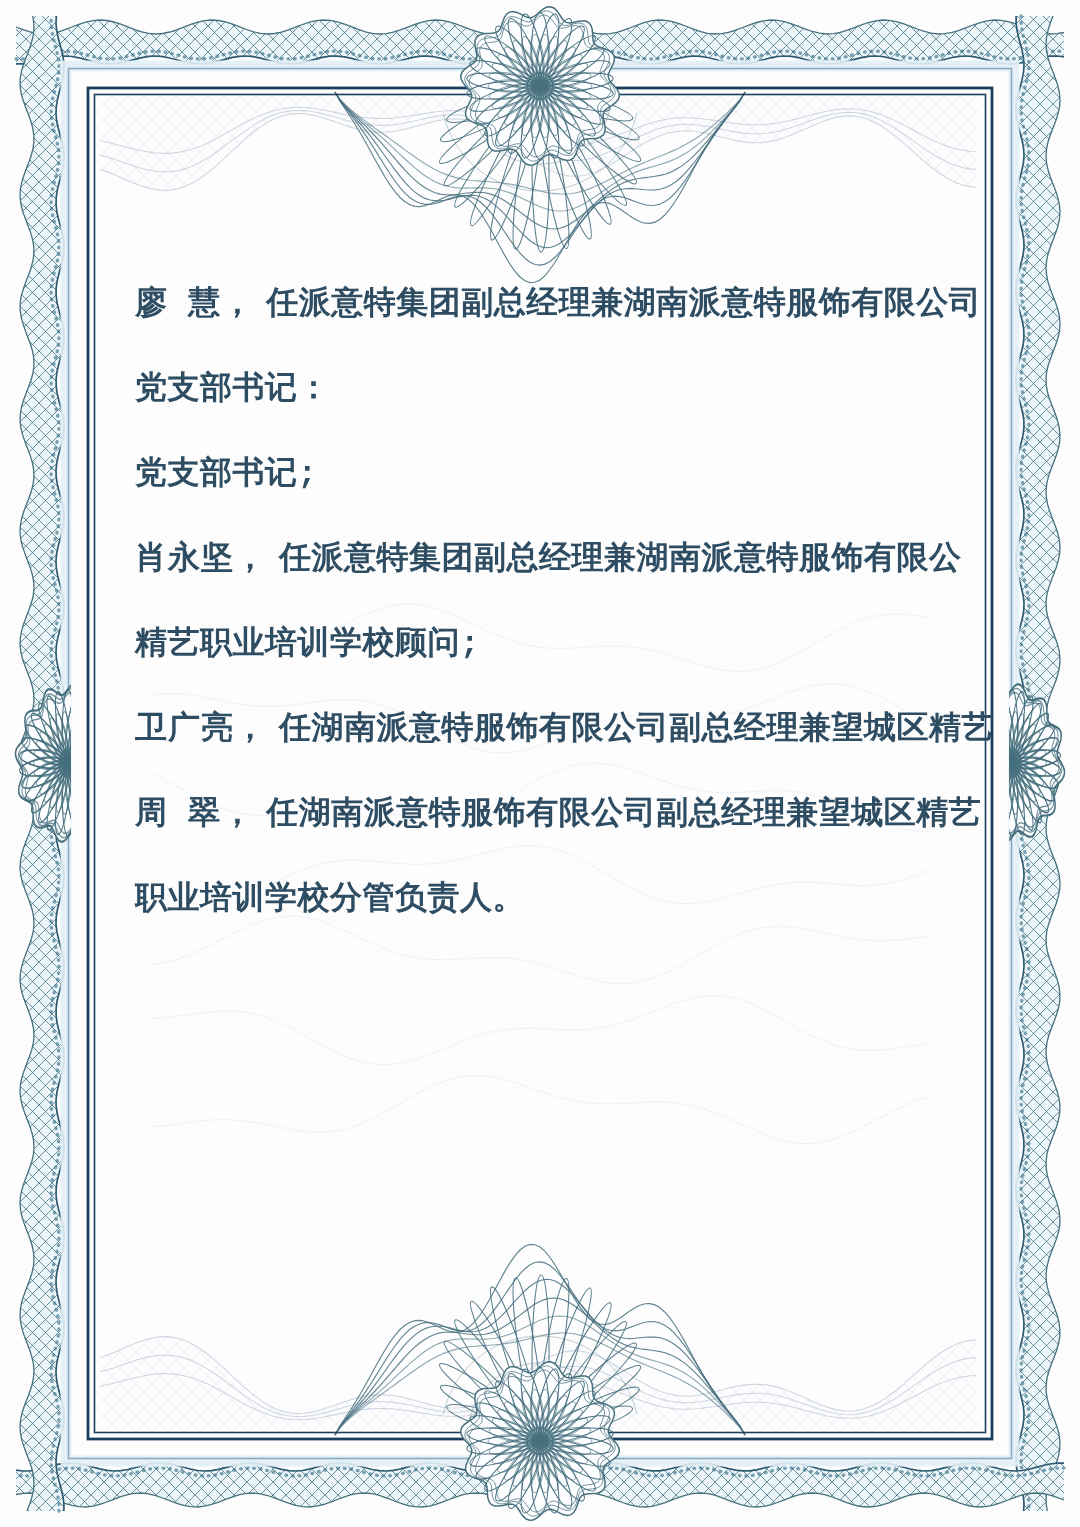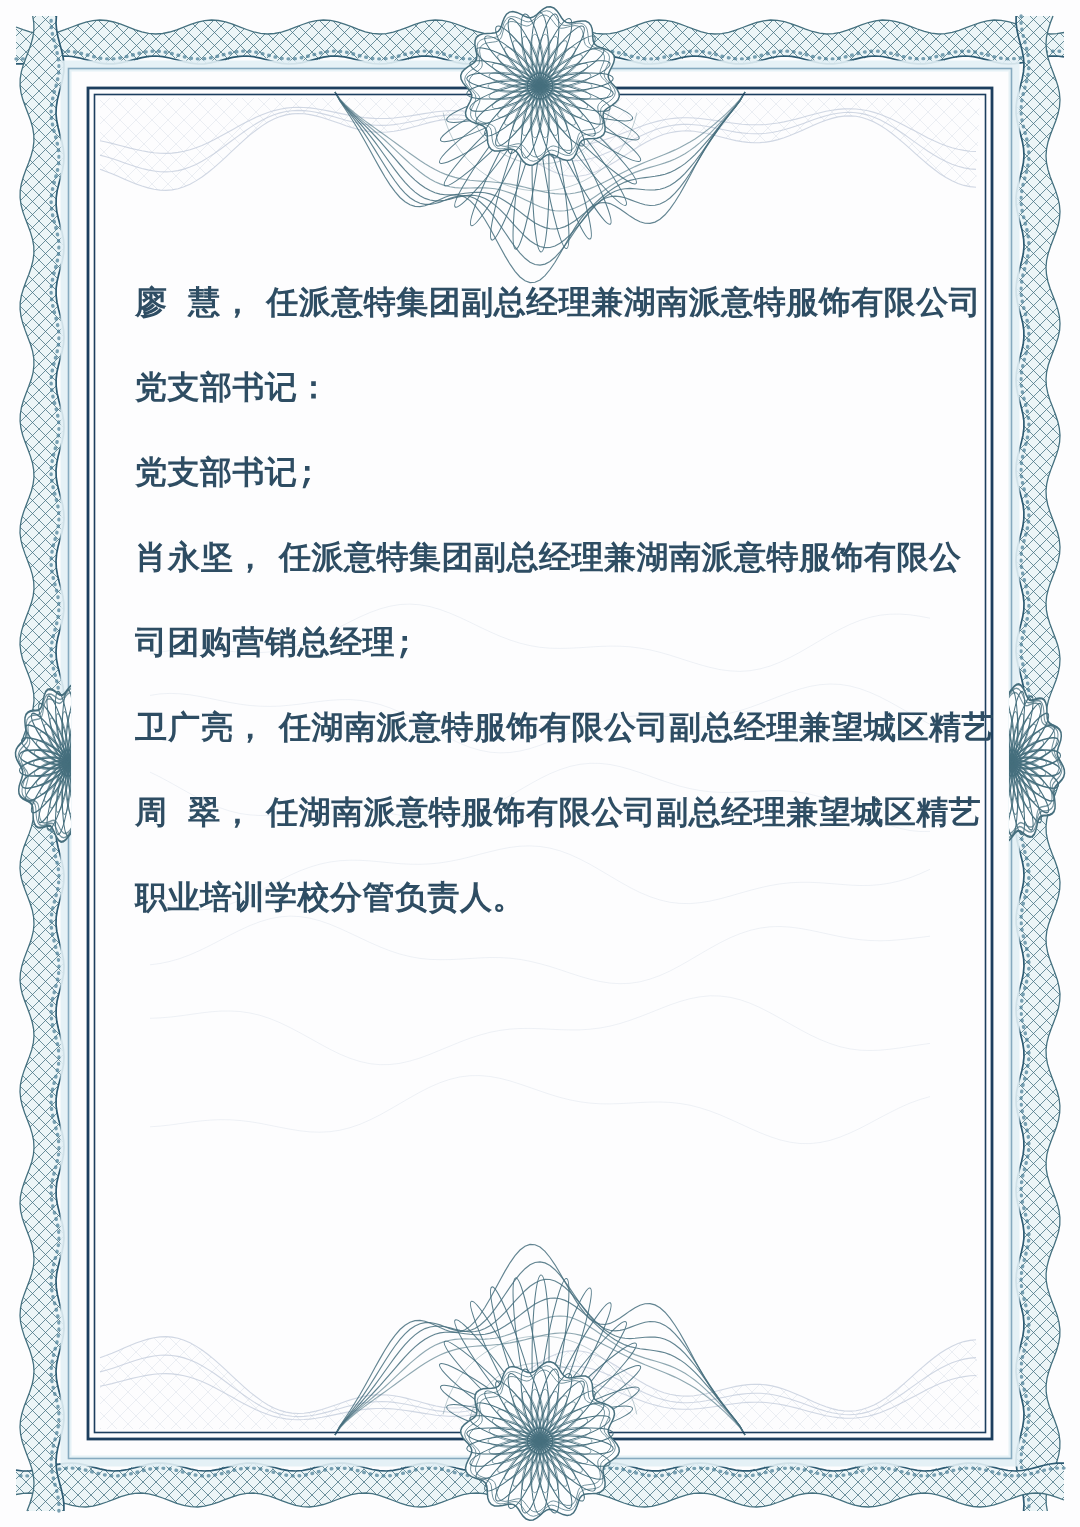--- a/index.html
+++ b/index.html
@@ -414,21 +414,21 @@
 
   <div class="entry">
     <div class="line">党支部书记;</div>
   </div>
 
   <div class="entry">
   </div>
 
   <div class="entry">
     <div class="line"><span class="entry-name">肖永坚，</span><span>任派意特集团副总经理兼湖南派意特服饰有限公</span></div>
-    <div class="line">司团购营销总经理;</div>
+    <div class="line">精艺职业培训学校顾问;</div>
   </div>
 
   <div class="entry">
     <div class="line"><span class="entry-name">卫广亮，</span><span>任湖南派意特服饰有限公司副总经理兼望城区精艺</span></div>
   </div>
 
   <div class="entry">
     <div class="line"><span class="entry-name">周 翠，</span><span>任湖南派意特服饰有限公司副总经理兼望城区精艺</span></div>
     <div class="line">职业培训学校分管负责人。</div>
   </div>

